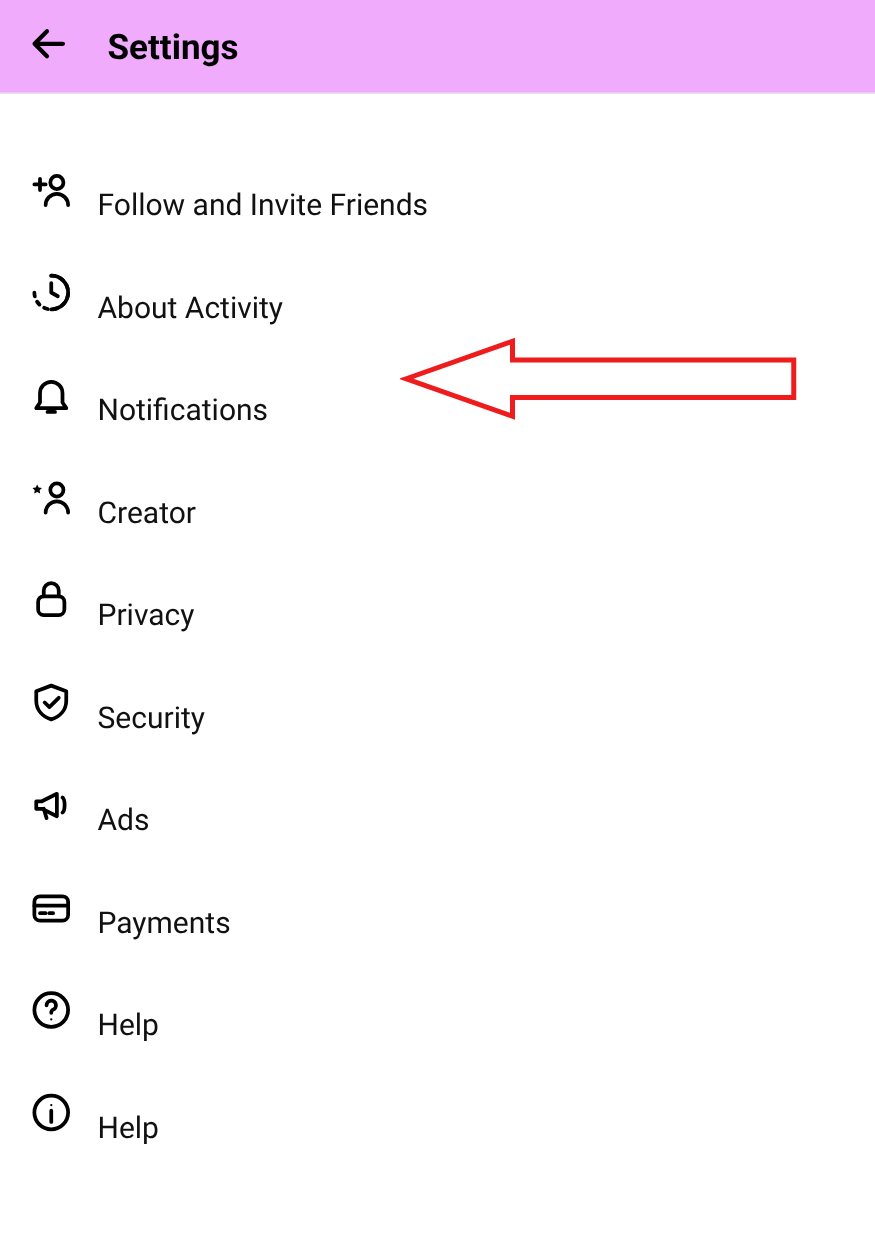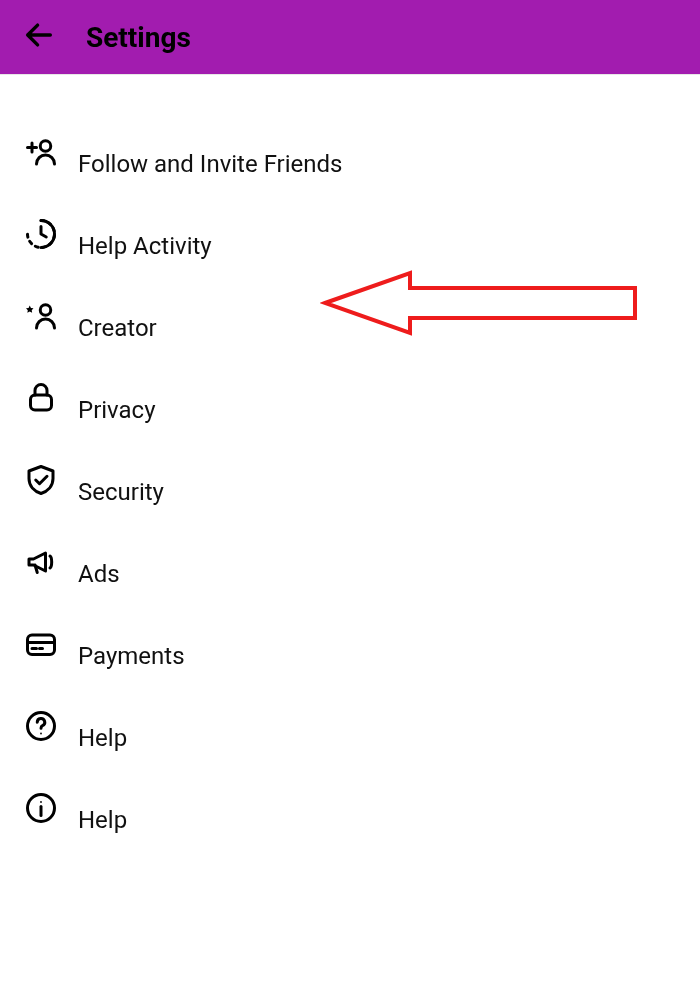--- a/index.html
+++ b/index.html
@@ -3,21 +3,21 @@
   <meta charset="utf-8">
   <style>
     * { margin:0; padding:0; box-sizing:border-box; }
     body {
       font-family: -apple-system, BlinkMacSystemFont, "Segoe UI", Roboto, Helvetica, Arial, sans-serif;
       width:700px; height:997px; background:#ffffff; color:#000; position:relative;
     }
     
     .header {
       height:75px; width:100%;
-      background:#a21caf;
+      background:#f0abfc;
       border-bottom:1px solid #e7e7e7;
       display:flex; align-items:center;
       padding:0 18px;
     }
     .back-btn {
       width:42px; height:42px;
       display:flex; align-items:center; justify-content:center;
       margin-right:26px;
       cursor:pointer;
     }
@@ -69,23 +69,32 @@
   </div>
 
   <div class="menu-item">
     <span class="icon">
       <svg viewBox="0 0 24 24" stroke-width="2" stroke-linecap="round" stroke-linejoin="round">
         <path d="M12 3a9 9 0 1 1-9 9" stroke-dasharray="2 3"></path>
         <path d="M12 3a9 9 0 0 1 9 9 9 9 0 0 1-9 9"></path>
         <path d="M12 7v5l3.5 2"></path>
       </svg>
     </span>
-    <span class="label">Help Activity</span>
+    <span class="label">About Activity</span>
   </div>
 
+  <div class="menu-item">
+    <span class="icon">
+      <svg viewBox="0 0 24 24" stroke-width="2" stroke-linecap="round" stroke-linejoin="round">
+        <path d="M18 16v-5a6 6 0 1 0-12 0v5l-2 3h16z"></path>
+        <path d="M10 21h4"></path>
+      </svg>
+    </span>
+    <span class="label">Notifications</span>
+  </div>
 
   <div class="menu-item">
     <span class="icon">
       <svg viewBox="0 0 24 24" stroke-width="2" stroke-linecap="round" stroke-linejoin="round">
         <circle cx="15" cy="8" r="3.5"></circle>
         <path d="M9 20c0-3.3 2.7-6 6-6s6 2.7 6 6"></path>
         <path d="M4.5 5l.8 1.6 1.7.3-1.2 1.2.3 1.7-1.6-.8-1.6.8.3-1.7L2 6.9l1.7-.3z" fill="#000" stroke="none"></path>
       </svg>
     </span>
     <span class="label">Creator</span>

